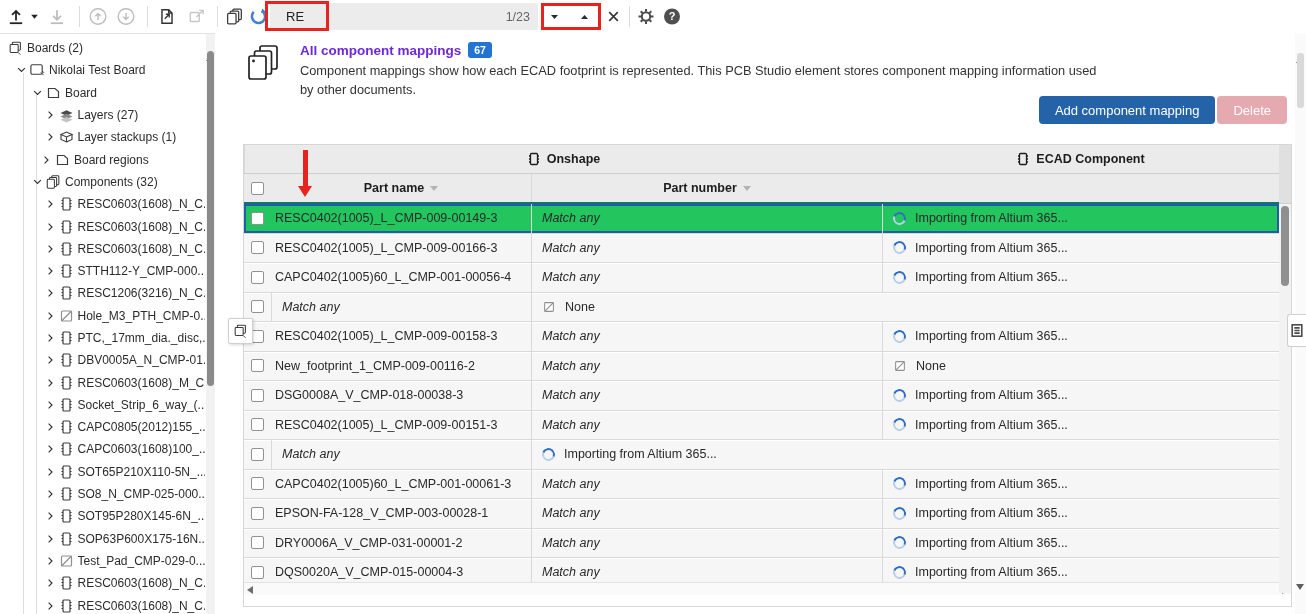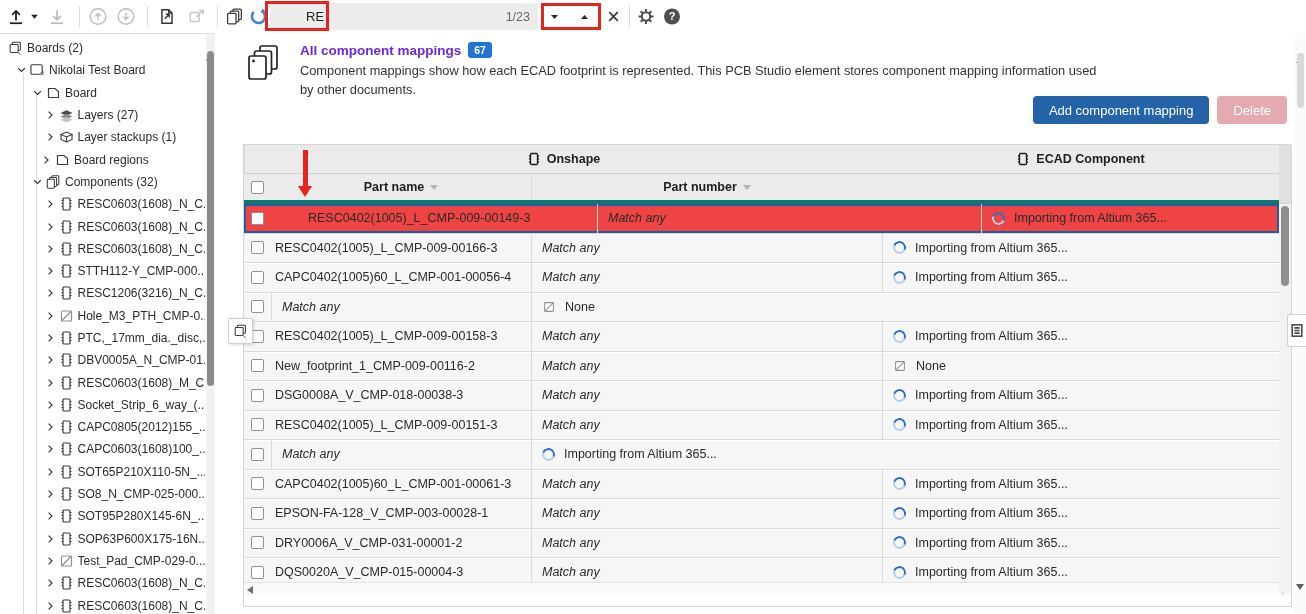--- a/index.html
+++ b/index.html
@@ -6,21 +6,21 @@
   html,body { width:1306px; height:614px; overflow:hidden; }
   body { font-family:"Liberation Sans","DejaVu Sans",sans-serif; background:#fff; position:relative; }
   .app { position:absolute; inset:0; }
   svg { display:block; width:100%; height:100%; }
 
   
   .toolbar { position:absolute; left:0; top:0; width:1306px; height:33px; background:#fff; }
   .tb { position:absolute; top:7px; width:20px; height:19px; cursor:pointer; }
   .tb-sep { position:absolute; top:6px; width:1px; height:21px; background:#dcdcdc; }
   .search-box { position:absolute; left:270px; top:3px; width:268px; height:27px; background:#ececec; border-radius:2px; display:flex; align-items:center; }
-  .search-input { border:none; background:transparent; outline:none; font-family:inherit; font-size:13px; color:#222; padding-left:16px; width:190px;margin-left:20px; }
+  .search-input { border:none; background:transparent; outline:none; font-family:inherit; font-size:13px; color:#222; padding-left:16px; width:190px; }
   .search-counter { position:absolute; right:8px; font-size:12.5px; color:#666; }
   .anno { position:absolute; border:3px solid #e8231d; pointer-events:none; }
   .anno-box-1 { left:265px; top:1px; width:64px; height:30px; }
   .anno-box-2 { left:541px; top:3px; width:60px; height:27px; }
 
   
   .sidebar { position:absolute; left:0; top:33px; width:215px; height:581px; border-top:1px solid #e2e2e2; overflow:hidden; background:#fff; }
   .tree { position:absolute; left:0; top:3px; width:205px; }
   .tree-row { display:flex; align-items:center; height:22.3px; font-size:12px; color:#2b2b2b; white-space:nowrap; overflow:hidden; cursor:pointer; }
   .chev { width:13px; height:12px; flex:none; }
@@ -33,39 +33,39 @@
   .tri-down { width:0; height:0; border-left:4px solid transparent; border-right:4px solid transparent; border-top:6px solid #5e5e5e; margin:0 auto; }
   .ss-thumb { position:absolute; top:17px; left:1px; width:7px; height:335px; background:#8a8a8a; border-radius:4px; }
 
   
   .main { position:absolute; left:215px; top:33px; width:1091px; height:581px; background:#fff; }
   .hdr-icon { position:absolute; left:30px; top:10px; width:40px; height:40px; }
   .hdr-title-row { position:absolute; left:85px; top:9px; display:flex; align-items:center; }
   .hdr-title { font-size:13.5px; font-weight:bold; color:#6d28d9; cursor:pointer; }
   .hdr-badge { margin-left:7px; background:#2173d4; color:#fff; font-size:10.5px; font-weight:bold; padding:2px 6px; border-radius:3px; }
   .hdr-desc { position:absolute; left:85px; top:28px; width:808px; font-size:12.8px; color:#333; line-height:19px; }
-  .btn-row { position:absolute; right:19px; top:63px; display:flex; gap:8px; }
+  .btn-row { position:absolute; right:19px; top:63px; display:flex; gap:2px; }
   .btn { height:28px; border:none; border-radius:4px; font-family:inherit; font-size:13px; color:#fff; padding:0 16px; cursor:pointer; }
   .btn-add { background:#2563a8; }
   .btn-delete { background:#e5a9b0; }
 
   
   .table { position:absolute; left:28px; top:111px; width:1049px; height:463px; border:1px solid #d6d6d6; background:#fff; }
   .t-main { position:absolute; left:0; top:0; width:1035px; }
   .t-grouprow { display:grid; grid-template-columns:638px 397px; height:29px; background:#ebebeb; border-bottom:1px solid #cfcfcf; }
-  .t-colrow { display:grid; grid-template-columns:27px 260px 351px 397px; height:30px; background:#ebebeb; border-bottom:4px solid #0f766e; }
+  .t-colrow { display:grid; grid-template-columns:27px 260px 351px 397px; height:30px; background:#ebebeb; border-bottom:2px solid #0f766e; }
   .gcell { display:flex; align-items:center; justify-content:center; font-size:12.5px; font-weight:bold; color:#1d1d1d; gap:6px; }
   .g-onshape { border-left:1px solid #d9d9d9; }
   .chip-ic { width:14px; height:14px; }
   .hcell { display:flex; align-items:center; justify-content:center; font-size:12.5px; font-weight:bold; color:#1d1d1d; cursor:pointer; }
   .hcell.b-left { border-left:1px solid #d9d9d9; }
   .sort { margin-left:6px; width:0; height:0; border-left:4.5px solid transparent; border-right:4.5px solid transparent; border-top:5px solid #b3b3b3; }
   .t-body { height:391px; overflow:hidden; background:#fff; }
   .trow { display:grid; grid-template-columns:27px 260px 351px 397px; height:29.5px; background:#f6f6f6; border-bottom:1px solid #d9d9d9; box-shadow:inset 0 1px 0 #fff; cursor:pointer; }
-  .trow.selected { background:#ef4444; box-shadow:inset 0 0 0 2px #1e5da8;gap:33px; }
+  .trow.selected { background:#22c55e; box-shadow:inset 0 0 0 2px #1e5da8; }
   .cell { display:flex; align-items:center; font-size:12.5px; color:#2a2a2a; overflow:hidden; white-space:nowrap; }
   .c-cb { justify-content:center; }
   .c-name { padding-left:4px; }
   .c-num { padding-left:10px; border-left:1px solid #d9d9d9; font-style:italic; }
   .c-rep { padding-left:10px; border-left:1px solid #d9d9d9; gap:9px; }
   .cb { width:13px; height:13px; border:1px solid #919191; border-radius:2px; background:#fff; flex:none; cursor:pointer; }
   .spinner { width:13px; height:13px; border:2px solid #b9cfe9; border-top-color:#2e6ec6; border-right-color:#2e6ec6; border-radius:50%; flex:none; transform:rotate(-25deg); }
   .none-ic { width:14px; height:14px; flex:none; }
   .t-hscroll { position:absolute; left:0; bottom:0; width:1047px; height:13px; background:#fafafa; border-top:1px solid #e3e3e3; }
   .hs-left { position:absolute; left:3px; top:3px; width:0; height:0; border-top:4px solid transparent; border-bottom:4px solid transparent; border-right:6px solid #6e6e6e; }

